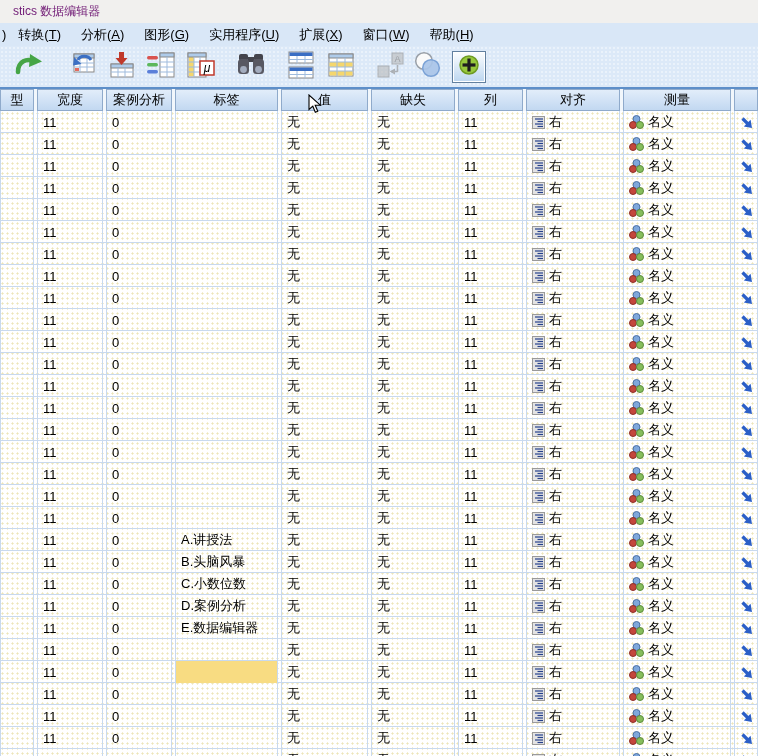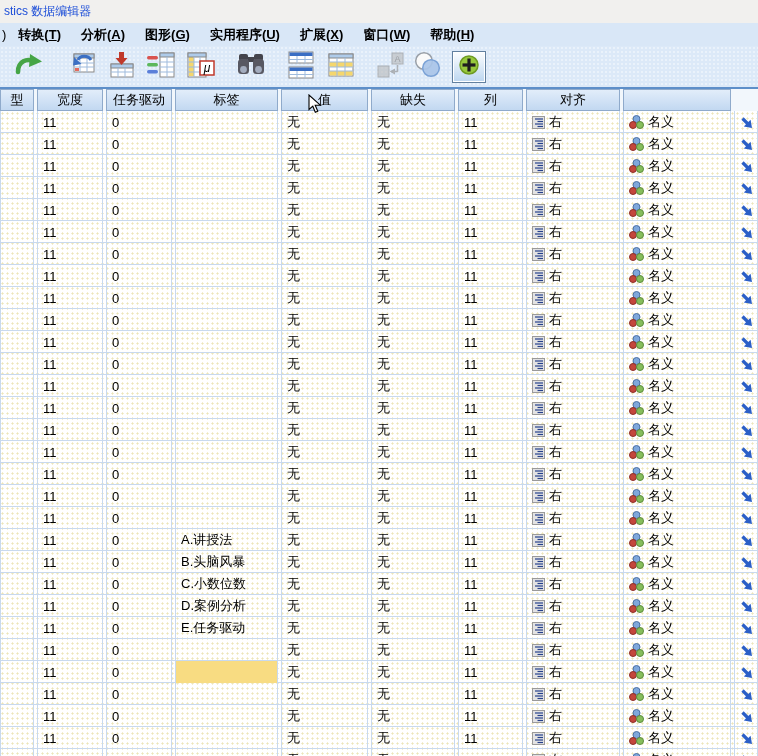--- a/index.html
+++ b/index.html
@@ -6,32 +6,32 @@
   html,body { margin:0; padding:0; }
   body {
     width:758px; height:756px; overflow:hidden; position:relative;
     font-family:"Liberation Sans","DejaVu Sans",sans-serif;
     background:#fff; color:#000;
   }
   .window { width:758px; height:756px; overflow:hidden; position:relative; }
 
   
   .titlebar {
-    height:23px; background:#F1F0EE; color:#1d4ed8;
-    font-size:12px; line-height:23px; padding-left:4px;
+    height:23px; background:#F1F0EE; color:#701a75;
+    font-size:12px; line-height:23px; padding-left:13px;
     white-space:nowrap; overflow:hidden;
   }
 
   
   .menubar {
     height:23px; background:#D9E7F7; display:flex; align-items:center;
     font-size:13px;
   }
   .menu-partial { padding:0 2px 0 2px; }
-  .menu-item { margin:16px 10px; cursor:default; white-space:nowrap;font-weight:bold; }
+  .menu-item { margin:16px 10px; cursor:default; white-space:nowrap; }
   .menu-item u { text-decoration:underline; }
 
   
   .toolbar {
     height:43px; background:#DCE9F8;
     background-image:radial-gradient(#EAF2FB 1px, rgba(0,0,0,0) 1.2px);
     background-size:4px 4px;
     border-bottom:2px solid #5E8FC9;
     display:flex; align-items:center; padding-left:6px;
   }
@@ -192,26 +192,27 @@
             <rect x="10.4" y="5.5" width="3.2" height="13" fill="#1E1E1E"></rect>
             <rect x="5.5" y="10.4" width="13" height="3.2" fill="#1E1E1E"></rect>
           </svg></span>
       </div>
     </div>
 
   <div class="grid">
     <div class="hrow">
         <div class="hcell">型</div>
         <div class="hcell">宽度</div>
-        <div class="hcell">任务驱动</div>
+        <div class="hcell">案例分析</div>
         <div class="hcell">标签</div>
         <div class="hcell">值</div>
         <div class="hcell">缺失</div>
         <div class="hcell">列</div>
         <div class="hcell">对齐</div>
+        <div class="hcell">测量</div>
         <div class="hcell"></div>
       </div>
     <div class="gbody">
         <div class="trow">
           <div class="tcell"></div>
           <div class="tcell">
             <span>11</span>
           </div>
           <div class="tcell">
             <span>0</span>
@@ -1452,21 +1453,21 @@
         </div>
         <div class="trow">
           <div class="tcell"></div>
           <div class="tcell">
             <span>11</span>
           </div>
           <div class="tcell">
             <span>0</span>
           </div>
           <div class="tcell">
-            <span>E.任务驱动</span>
+            <span>E.数据编辑器</span>
           </div>
           <div class="tcell">
             <span>无</span>
           </div>
           <div class="tcell">
             <span>无</span>
           </div>
           <div class="tcell">
             <span>11</span>
           </div>

